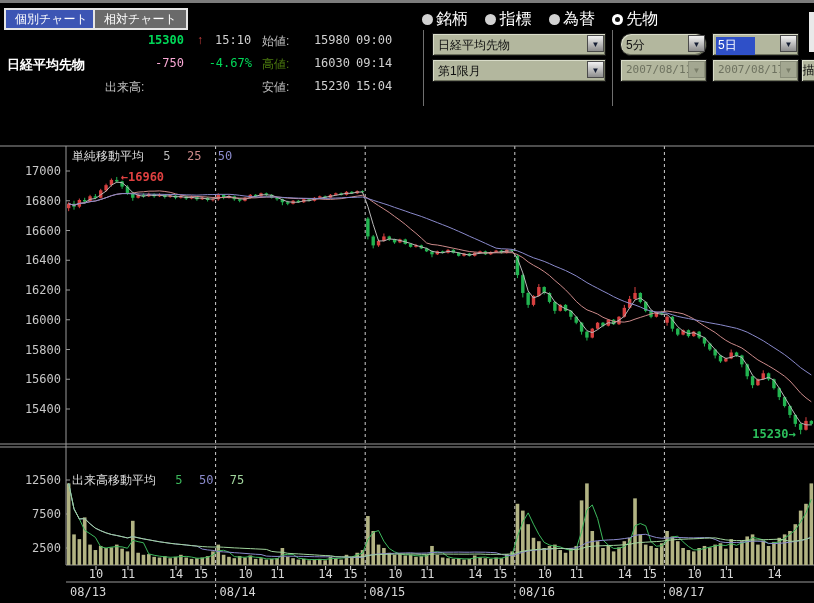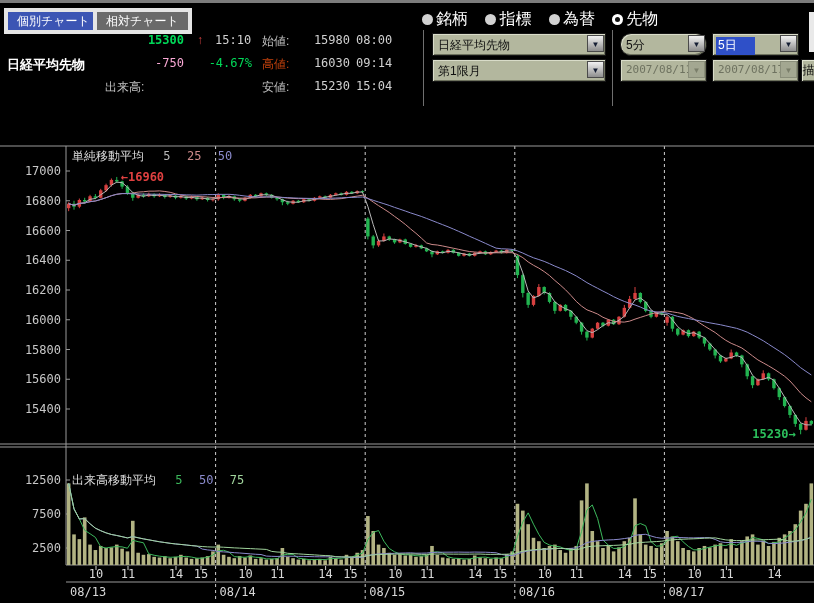--- a/index.html
+++ b/index.html
@@ -1,20 +1,20 @@
 <!DOCTYPE html>
 <html><head>
 <meta charset="utf-8">
 <style>
   html,body{margin:0;padding:0;background:#222;}
   .app{position:relative;width:814px;height:603px;background:#000;overflow:hidden;
        font-family:"Liberation Sans",sans-serif;border-bottom:2px solid #b8b8b8;}
   .topstrip{position:absolute;left:0;top:0;width:814px;height:3px;background:#7c7c7c;}
   .tab{position:absolute;top:8px;height:18px;line-height:18px;padding:0 9px;font-size:12px;
-       color:#fff;border:4px solid #e5e5e5;background:#6a6a6a;cursor:pointer;}
+       color:#fff;border:2px solid #e5e5e5;background:#6a6a6a;cursor:pointer;}
   .tab.active{background:#3c55b4;}
   .q{position:absolute;font-size:12px;color:#d0d0d0;white-space:nowrap;}
   .mono{font-family:"DejaVu Sans Mono",monospace;}
   .qname{font-size:13px;font-weight:bold;color:#ffffff;}
   .rnum{text-align:right;display:inline-block;}
   .radios{position:absolute;left:422px;top:9px;white-space:nowrap;}
   .radio-item{display:inline-block;margin-right:13px;color:#fff;font-size:16px;cursor:pointer;}
   .rdot{display:inline-block;width:11px;height:11px;border-radius:50%;background:#d2d2d2;
         vertical-align:-1px;margin-right:3px;position:relative;}
   .radio-item.sel .rdot{background:#fff;}
@@ -46,26 +46,26 @@
   <div class="topstrip"></div>
 
   <div class="tab active" style="left:4px;">個別チャート</div>
   <div class="tab" style="left:93px;">相対チャート</div>
 
   <span class="q mono rnum" style="left: 128px; top: 33px; width: 56px; font-weight: bold; color: rgb(0, 216, 88);">15300</span>
   <span class="q" style="left: 197px; top: 33px; color: rgb(208, 64, 64);">↑</span>
   <span class="q mono" style="left:215px;top:33px;">15:10</span>
   <span class="q" style="left: 262px; top: 33px; color: rgb(192, 192, 192);">始値:</span>
   <span class="q mono rnum" style="left:305px;top:33px;width:45px;">15980</span>
-  <span class="q mono" style="left:356px;top:33px;">08:00</span>
+  <span class="q mono" style="left:356px;top:33px;">09:00</span>
 
   <span class="q qname" style="left:7px;top:56px;">日経平均先物</span>
   <span class="q mono rnum" style="left: 128px; top: 56px; width: 56px; color: #f9a8d4;">-750</span>
   <span class="q mono rnum" style="left: 196px; top: 56px; width: 56px; color: rgb(0, 216, 88);">-4.67%</span>
-  <span class="q" style="left: 262px; top: 56px; color: #c2410c;">高値:</span>
+  <span class="q" style="left: 262px; top: 56px; color: #4d7c0f;">高値:</span>
   <span class="q mono rnum" style="left:305px;top:56px;width:45px;">16030</span>
   <span class="q mono" style="left:356px;top:56px;">09:14</span>
 
   <span class="q" style="left: 105px; top: 79px; color: rgb(192, 192, 192);">出来高:</span>
   <span class="q" style="left: 262px; top: 79px; color: rgb(192, 192, 192);">安値:</span>
   <span class="q mono rnum" style="left:305px;top:79px;width:45px;">15230</span>
   <span class="q mono" style="left:356px;top:79px;">15:04</span>
 
   <div class="radios">
     <span class="radio-item"><span class="rdot"><i></i></span><span>銘柄</span></span>

